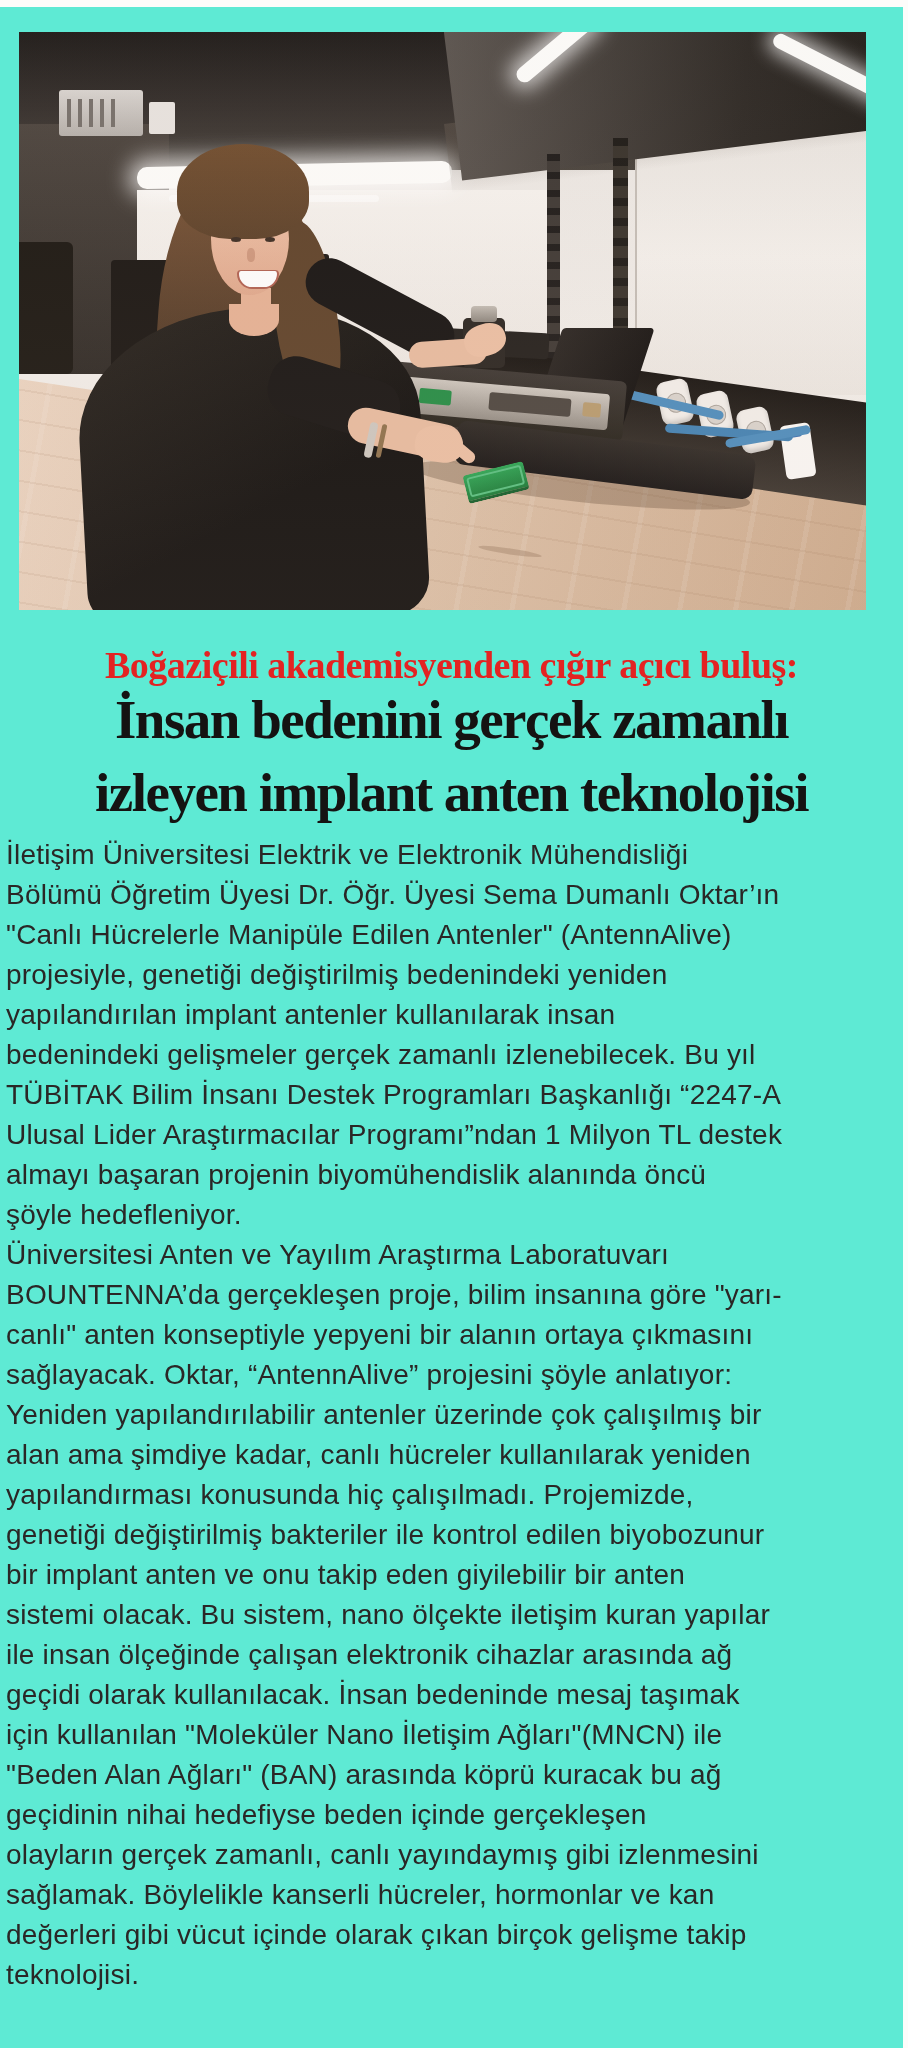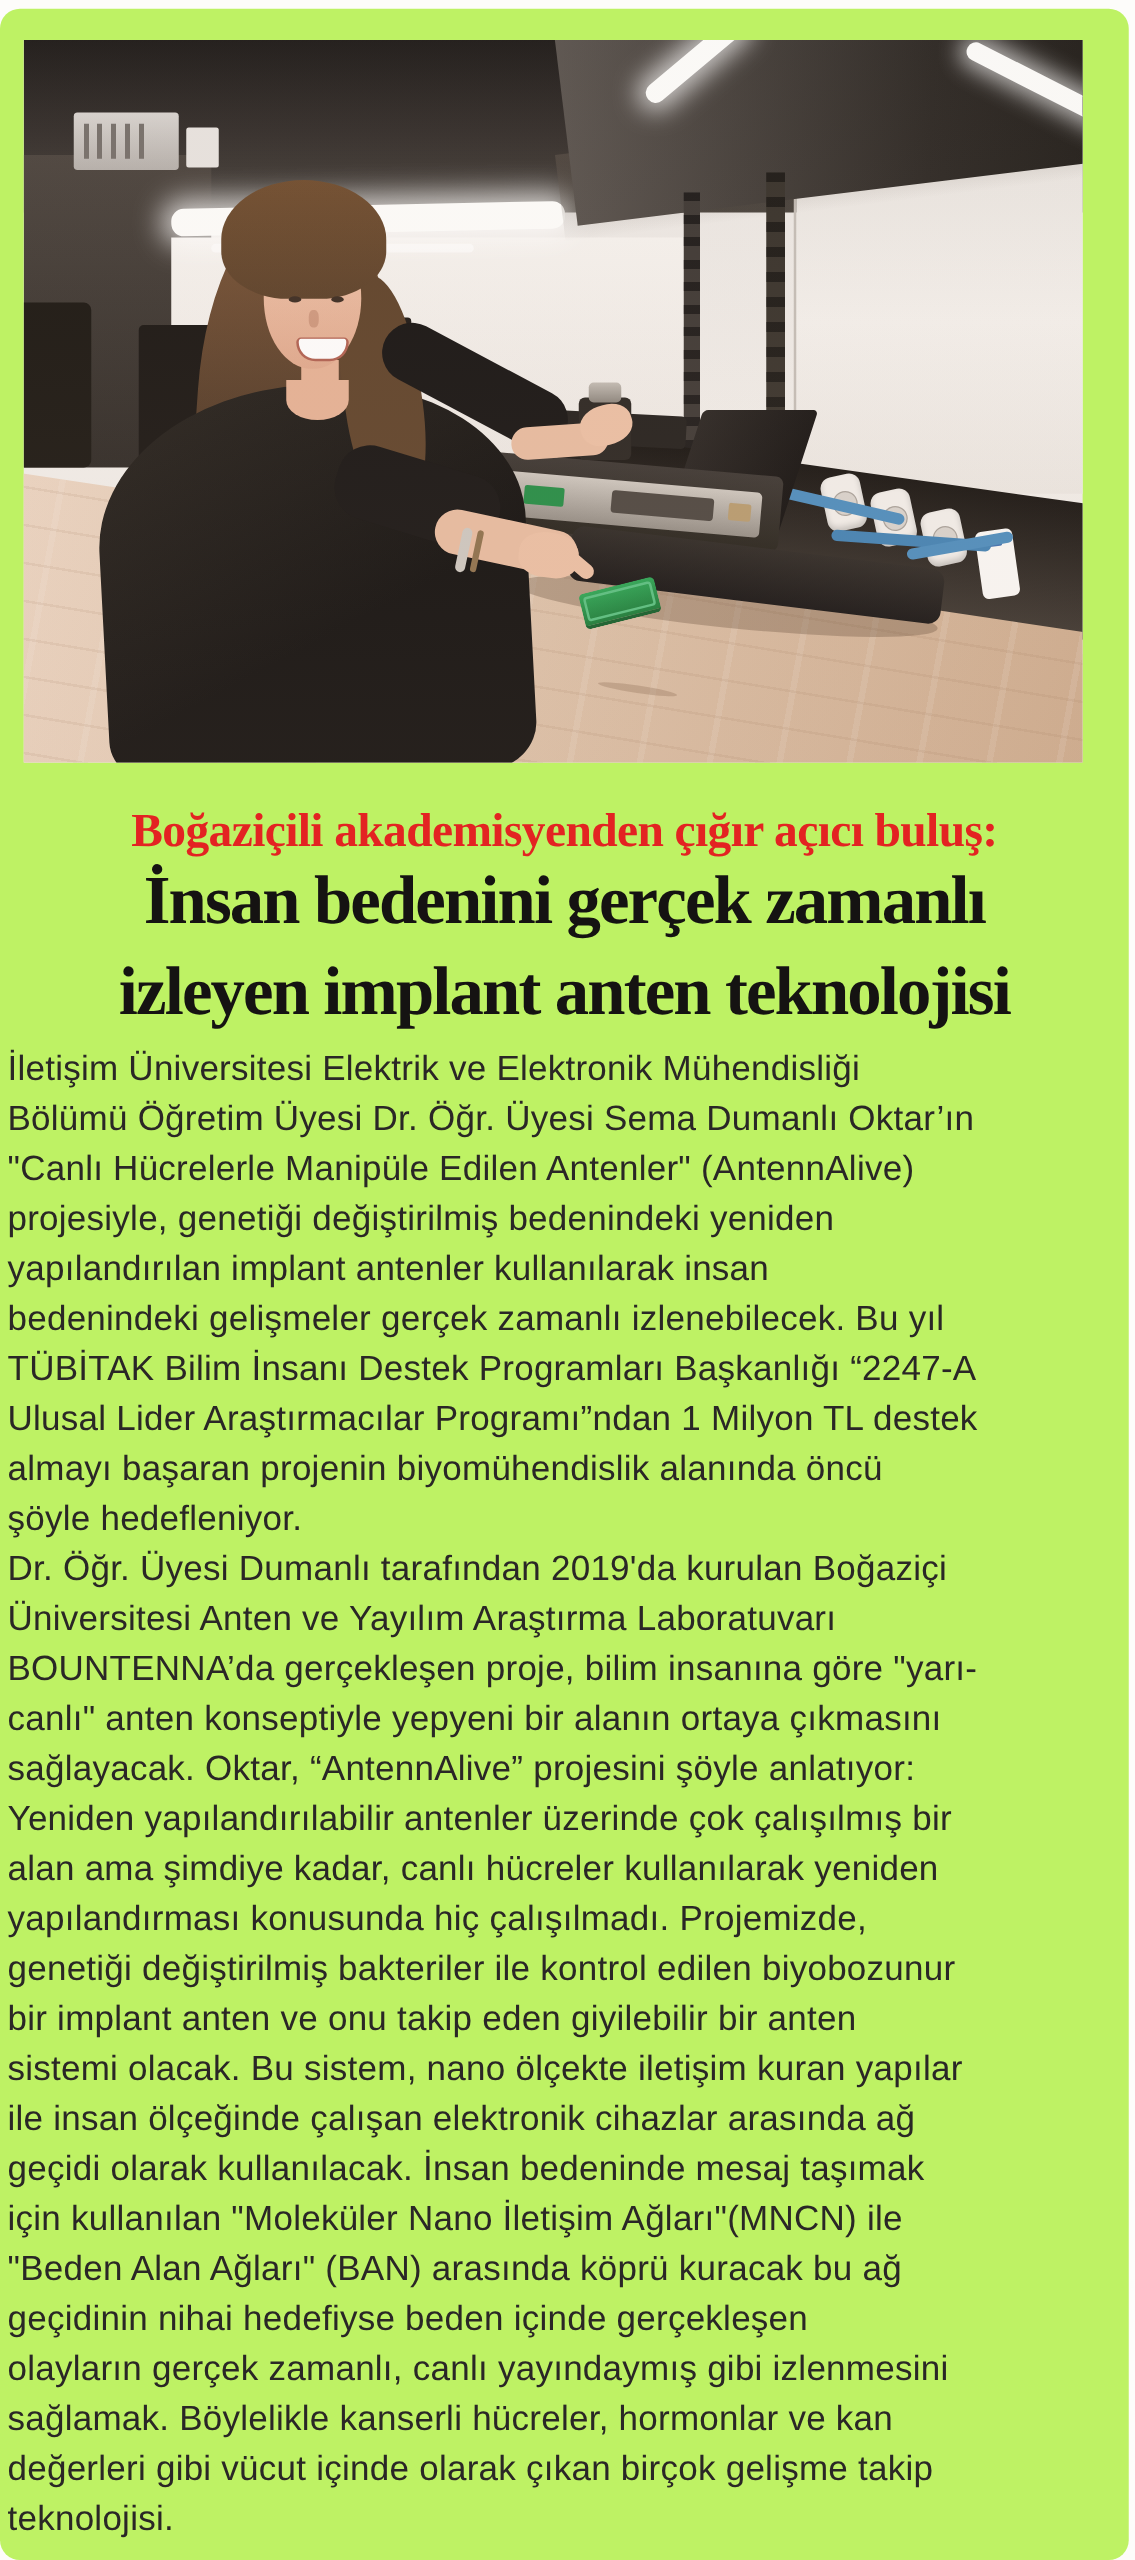--- a/index.html
+++ b/index.html
@@ -3,22 +3,21 @@
 <meta charset="utf-8">
 <style>
   html,body{margin:0;padding:0;}
   body{
     width:908px;height:2048px;position:relative;overflow:hidden;
     background:#fdfcfa;
     font-family:"Liberation Sans", sans-serif;
   }
   .panel{
     position:absolute;top:7px;left:0;right:5px;bottom:0;
-    background:#bef264;
-    border-radius:16px;
+    background:#5eead4;
   }
   
   .photo{
     position:absolute;left:19px;top:25px;width:847px;height:578px;
     margin:0;overflow:hidden;background:#efebe7;
   }
   .photo *{position:absolute;}
   .ph-wall{inset:0;background:linear-gradient(180deg,#e9e5e1,#f2efeb 60%,#eee9e4);}
   .ph-ceiling{left:0;top:0;width:847px;height:138px;background:linear-gradient(180deg,#1d1a18,#322d2a 55%,#45403a);}
   .ph-hood{left:420px;top:-40px;width:540px;height:190px;transform:rotate(-7deg);transform-origin:left top;
@@ -230,21 +229,20 @@
       <div class="body-line">İletişim Üniversitesi Elektrik ve Elektronik Mühendisliği</div>
       <div class="body-line">Bölümü Öğretim Üyesi Dr. Öğr. Üyesi Sema Dumanlı Oktar’ın</div>
       <div class="body-line">"Canlı Hücrelerle Manipüle Edilen Antenler" (AntennAlive)</div>
       <div class="body-line">projesiyle, genetiği değiştirilmiş bedenindeki yeniden</div>
       <div class="body-line">yapılandırılan implant antenler kullanılarak insan</div>
       <div class="body-line">bedenindeki gelişmeler gerçek zamanlı izlenebilecek. Bu yıl</div>
       <div class="body-line">TÜBİTAK Bilim İnsanı Destek Programları Başkanlığı “2247-A</div>
       <div class="body-line">Ulusal Lider Araştırmacılar Programı”ndan 1 Milyon TL destek</div>
       <div class="body-line">almayı başaran projenin biyomühendislik alanında öncü</div>
       <div class="body-line">şöyle hedefleniyor.</div>
-      <div class="body-line">Dr. Öğr. Üyesi Dumanlı tarafından 2019'da kurulan Boğaziçi</div>
       <div class="body-line">Üniversitesi Anten ve Yayılım Araştırma Laboratuvarı</div>
       <div class="body-line">BOUNTENNA’da gerçekleşen proje, bilim insanına göre "yarı-</div>
       <div class="body-line">canlı" anten konseptiyle yepyeni bir alanın ortaya çıkmasını</div>
       <div class="body-line">sağlayacak. Oktar, “AntennAlive” projesini şöyle anlatıyor:</div>
       <div class="body-line">Yeniden yapılandırılabilir antenler üzerinde çok çalışılmış bir</div>
       <div class="body-line">alan ama şimdiye kadar, canlı hücreler kullanılarak yeniden</div>
       <div class="body-line">yapılandırması konusunda hiç çalışılmadı. Projemizde,</div>
       <div class="body-line">genetiği değiştirilmiş bakteriler ile kontrol edilen biyobozunur</div>
       <div class="body-line">bir implant anten ve onu takip eden giyilebilir bir anten</div>
       <div class="body-line">sistemi olacak. Bu sistem, nano ölçekte iletişim kuran yapılar</div>

